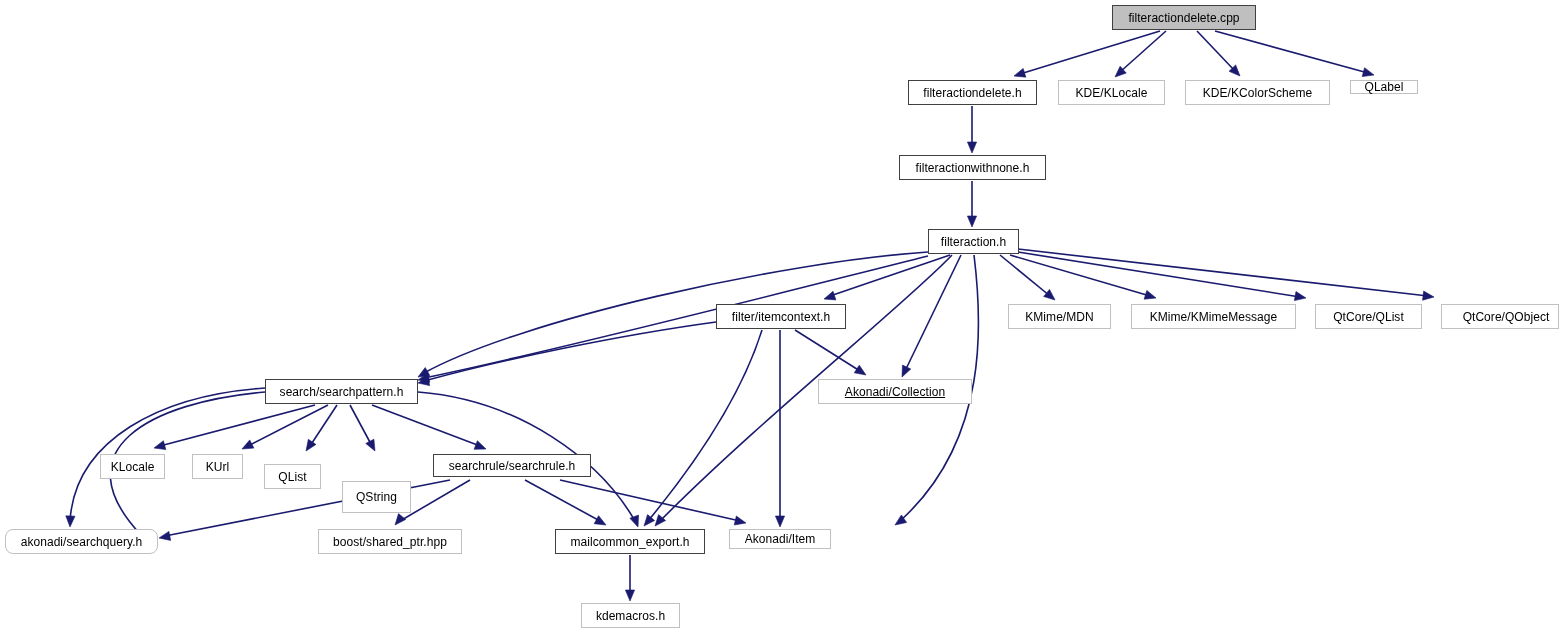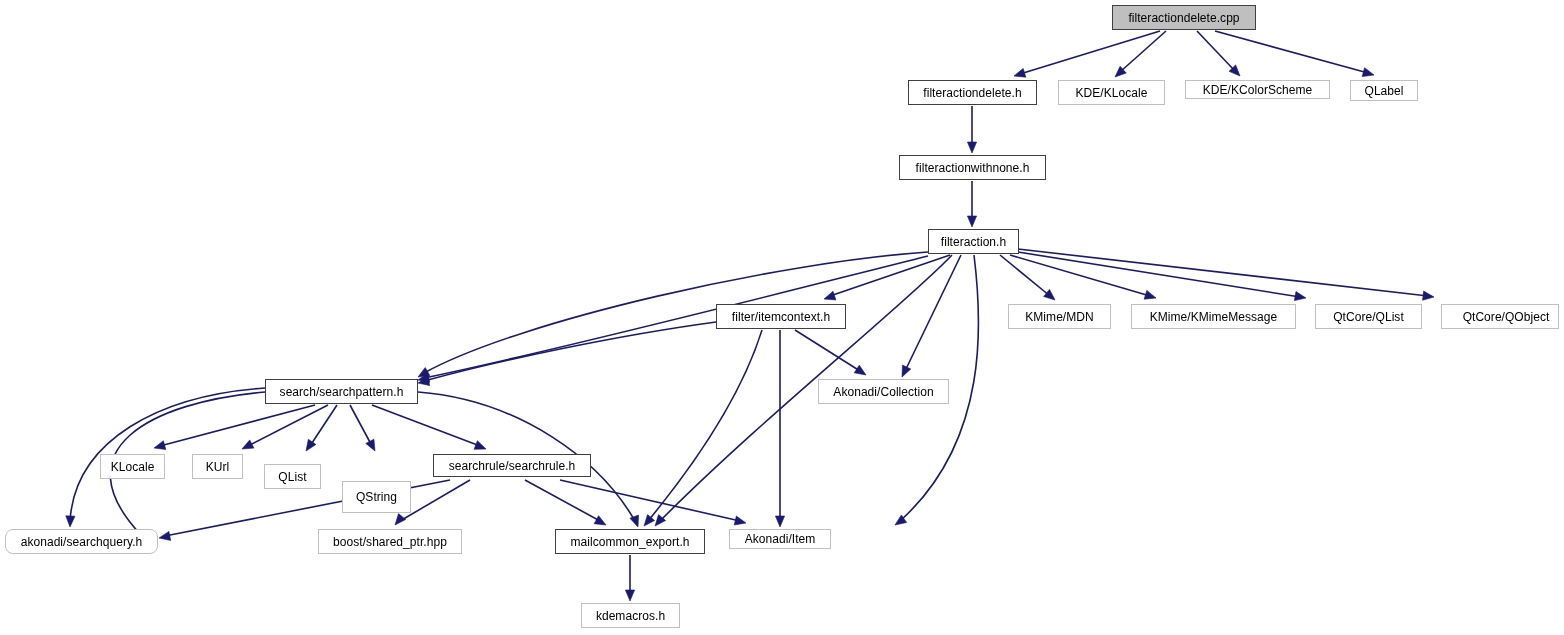--- a/index.html
+++ b/index.html
@@ -132,24 +132,24 @@
   <div id="nodes-layer">
       <div class="node root" style="left: 1112px; top: 5px; width: 144px; height: 25px;">
         <span>filteractiondelete.cpp</span>
       </div>
       <div class="node local" style="left: 908px; top: 80px; width: 129px; height: 25px;">
         <span>filteractiondelete.h</span>
       </div>
       <div class="node external" style="left: 1058px; top: 80px; width: 107px; height: 25px;">
         <span>KDE/KLocale</span>
       </div>
-      <div class="node external" style="left: 1185px; top: 80px; width: 145px; height: 19px;">
+      <div class="node external" style="left: 1185px; top: 80px; width: 145px; height: 25px;">
         <span>KDE/KColorScheme</span>
       </div>
-      <div class="node external" style="left: 1350px; top: 80px; width: 68px; height: 21px;">
+      <div class="node external" style="left: 1350px; top: 80px; width: 68px; height: 14px;">
         <span>QLabel</span>
       </div>
       <div class="node local" style="left: 899px; top: 155px; width: 147px; height: 25px;">
         <span>filteractionwithnone.h</span>
       </div>
       <div class="node local" style="left: 928px; top: 229px; width: 91px; height: 25px;">
         <span>filteraction.h</span>
       </div>
       <div class="node local" style="left: 716px; top: 304px; width: 130px; height: 25px;">
         <span>filter/itemcontext.h</span>
@@ -159,21 +159,21 @@
       </div>
       <div class="node external" style="left: 1131px; top: 304px; width: 165px; height: 25px;">
         <span>KMime/KMimeMessage</span>
       </div>
       <div class="node external" style="left: 1315px; top: 304px; width: 107px; height: 25px;">
         <span>QtCore/QList</span>
       </div>
       <div class="node external" style="left: 1441px; top: 304px; width: 118px; height: 25px; padding-left: 12px;">
         <span>QtCore/QObject</span>
       </div>
-      <div class="node external" style="left: 818px; top: 379px; width: 131px; height: 25px;">
+      <div class="node external" style="left: 818px; top: 379px; width: 154px; height: 25px; text-decoration: underline;">
         <span>Akonadi/Collection</span>
       </div>
       <div class="node local" style="left: 265px; top: 379px; width: 153px; height: 25px;">
         <span>search/searchpattern.h</span>
       </div>
       <div class="node external" style="left: 100px; top: 454px; width: 65px; height: 25px;">
         <span>KLocale</span>
       </div>
       <div class="node external" style="left: 192px; top: 454px; width: 51px; height: 25px;">
         <span>KUrl</span>

